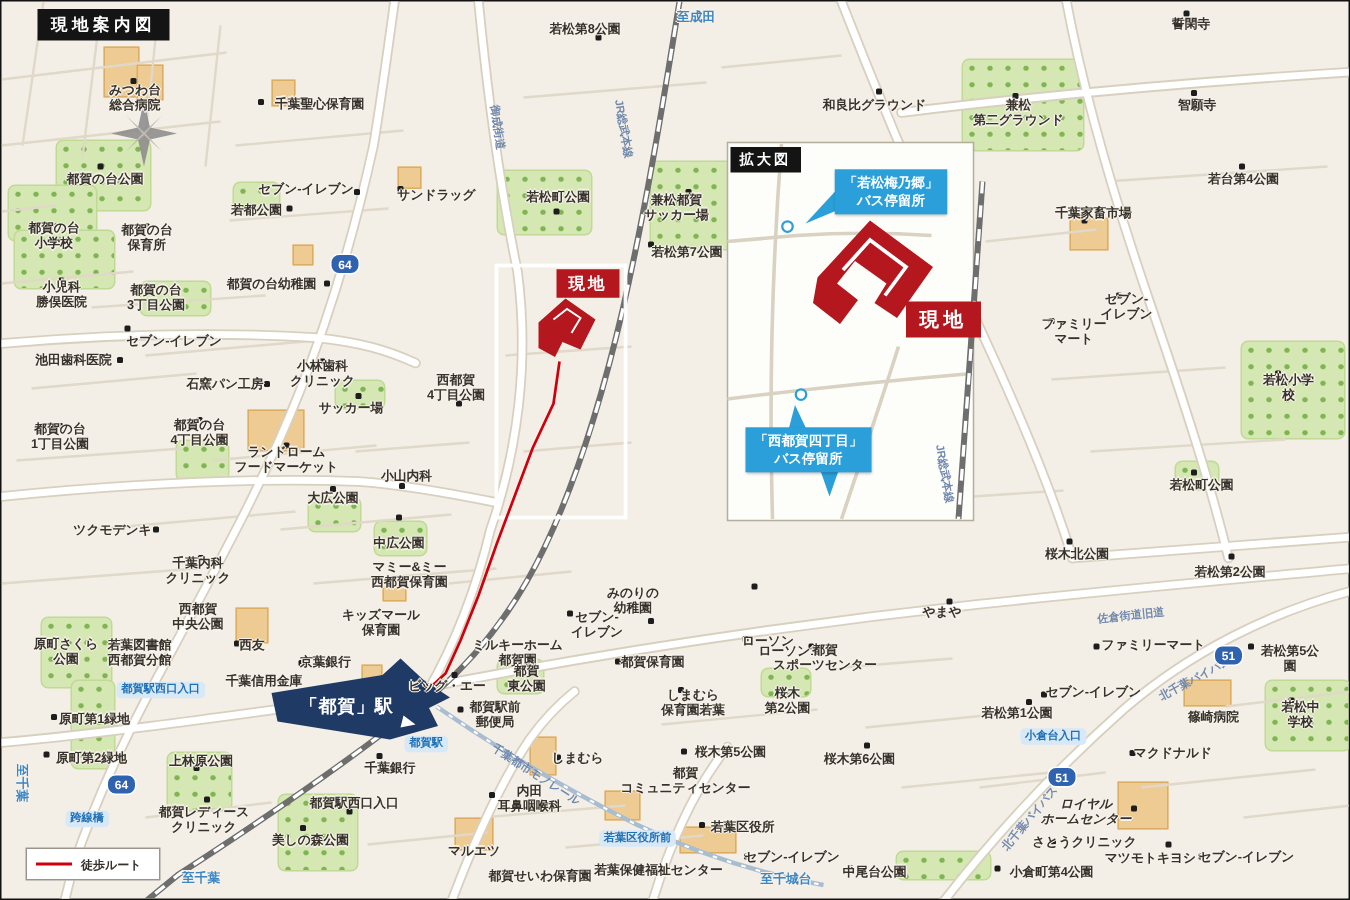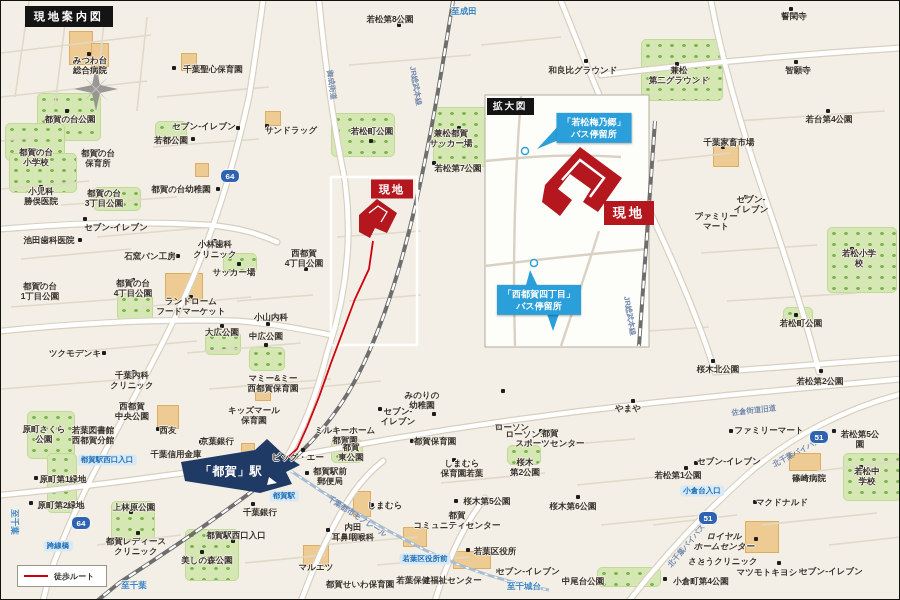--- a/index.html
+++ b/index.html
@@ -279,21 +279,21 @@
 クリニック</div>
       <div class="lbl" style="left: 233px; top: 271px;">サッカー場</div>
       <div class="lbl" style="left: 39px; top: 290px;">都賀の台
 1丁目公園</div>
       <div class="lbl" style="left: 132px; top: 287px;">都賀の台
 4丁目公園</div>
       <div class="lbl" style="left: 190px; top: 305px;">ランドローム
 フードマーケット</div>
       <div class="lbl" style="left: 270px; top: 316px;">小山内科</div>
       <div class="lbl" style="left: 221px; top: 331px;">大広公園</div>
-      <div class="lbl" style="left: 265px; top: 335px; font-family: Liberation Serif, serif;">中広公園</div>
+      <div class="lbl" style="left: 265px; top: 361px; font-family: Liberation Serif, serif;">中広公園</div>
       <div class="lbl" style="left: 74px; top: 352px;">ツクモデンキ</div>
       <div class="lbl" style="left: 131px; top: 379px;">千葉内科
 クリニック</div>
       <div class="lbl" style="left: 303px; top: 257px;">西都賀
 4丁目公園</div>
       <div class="lbl" style="left: 389px; top: 18px;">若松第8公園</div>
       <div class="lbl" style="left: 371px; top: 130px;">若松町公園</div>
       <div class="lbl" style="left: 450px; top: 137px;">兼松都賀
 サッカー場</div>
       <div class="lbl" style="left: 457px; top: 167px;">若松第7公園</div>

